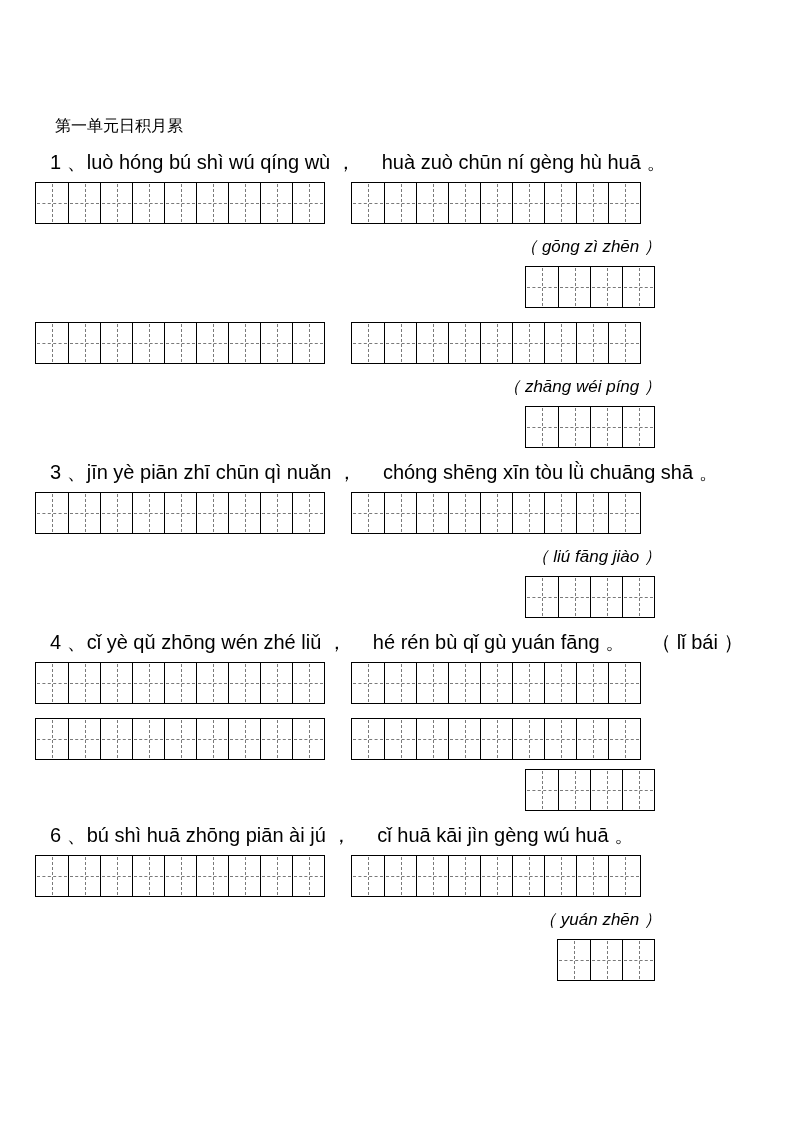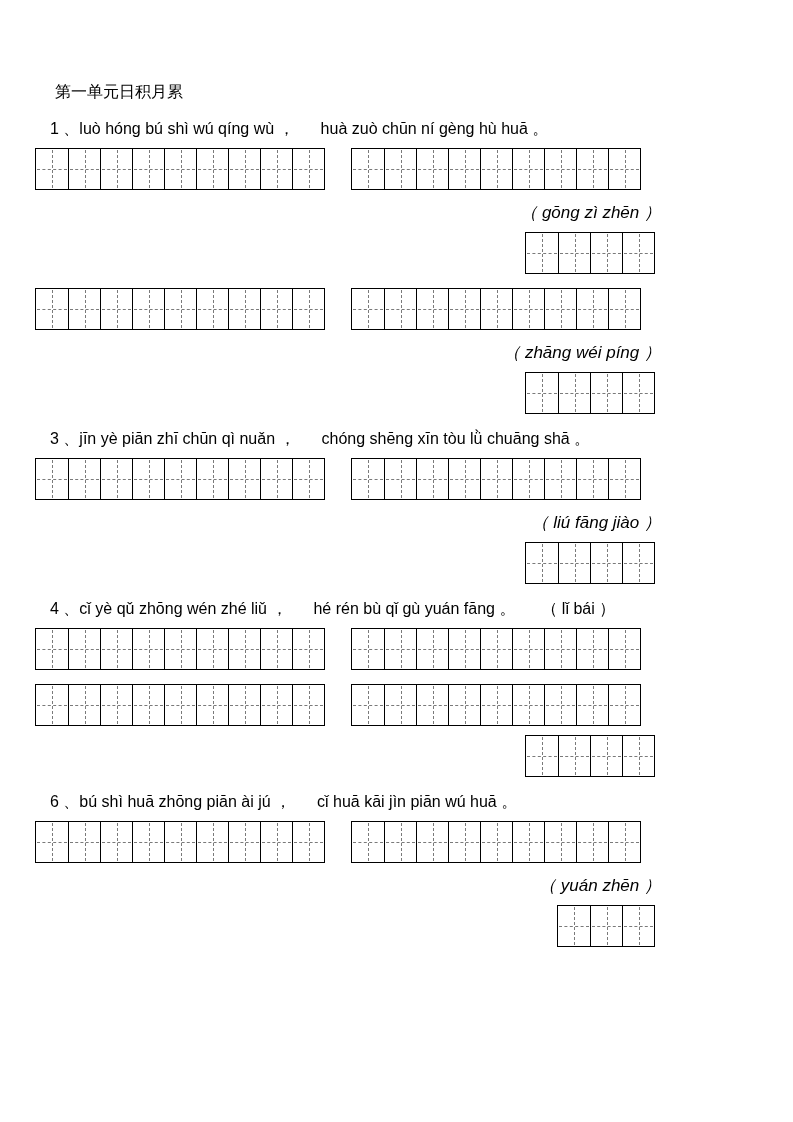--- a/index.html
+++ b/index.html
@@ -4,35 +4,35 @@
 <style>
   * { box-sizing: border-box; margin: 0; padding: 0; }
   html, body { background: #ffffff; }
   .page {
     position: relative;
     width: 793px;
     height: 1122px;
     background: #ffffff;
     font-family: "Liberation Sans", "DejaVu Sans", sans-serif;
     color: #000000;
-    padding-top: 82px;
+    padding-top: 116px;
     overflow: hidden;
   }
   .doc-title {
     font-family: "Liberation Serif", "DejaVu Serif", serif;
     font-size: 16px;
     font-weight: normal;
     margin-left: 55px;
     margin-bottom: 16px;
     line-height: 20px;
   }
   .item { margin-top: 14px; }
   .line {
     margin-left: 50px;
-    font-size: 16px;
+    font-size: 20px;
     line-height: 21px;
     white-space: nowrap;
   }
   .gap { display: inline-block; width: 26px; }
   .inline-attr:not(:empty) { margin-left: 26px; }
   .grids {
     display: flex;
     margin-left: 35px;
     margin-top: 9px;
     column-gap: 26px;
@@ -253,21 +253,21 @@
       <div class="grid attr">
             <div class="cell"></div>
             <div class="cell"></div>
             <div class="cell"></div>
             <div class="cell"></div>
           </div>
     </div>
   </section>
 
   <section class="item">
-    <p class="line"><span>6 、</span><span>bú shì huā zhōng piān ài jú ，</span><span class="gap"></span><span>cǐ huā kāi jìn piān wú huā 。</span><span class="inline-attr"></span></p>
+    <p class="line"><span>6 、</span><span>bú shì huā zhōng piān ài jú ，</span><span class="gap"></span><span>cǐ huā kāi jìn gèng wú huā 。</span><span class="inline-attr"></span></p>
     <div class="grids">
       <div class="grid main">
             <div class="cell"></div>
             <div class="cell"></div>
             <div class="cell"></div>
             <div class="cell"></div>
             <div class="cell"></div>
             <div class="cell"></div>
             <div class="cell"></div>
             <div class="cell"></div>

